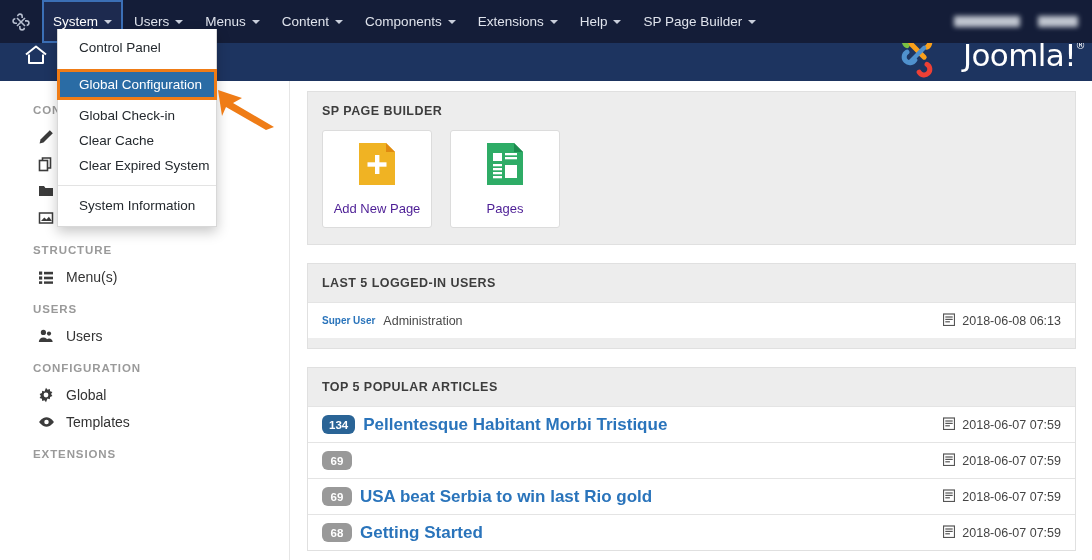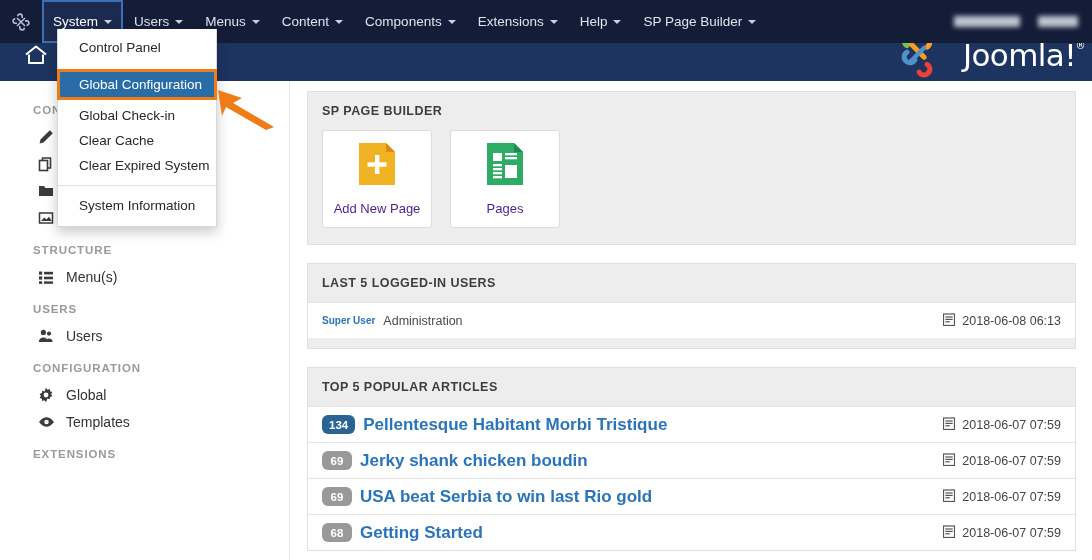--- a/index.html
+++ b/index.html
@@ -503,21 +503,20 @@
             <rect x="2.3" y="8.2" width="4.6" height="1.2"></rect>
           </svg>
         </span>
         <span>2018-06-07 07:59</span>
       </div>
     </div>
 
     <div class="drow">
       <div class="left">
         <span class="badge" style="background:#999999">69</span>
-        <span class="art-link">Jerky shank chicken boudin</span>
       </div>
       <div class="right">
         <span>
           <svg width="12" height="13" viewBox="0 0 12 13" fill="#555555">
             <rect x="0.5" y="1" width="11" height="11.5" fill="none" stroke="#555555" stroke-width="1.2"></rect>
             <rect x="2.3" y="3.4" width="7.4" height="1.2"></rect>
               <rect x="2.3" y="5.8" width="7.4" height="1.2"></rect>
             <rect x="2.3" y="8.2" width="4.6" height="1.2"></rect>
           </svg>
         </span>

